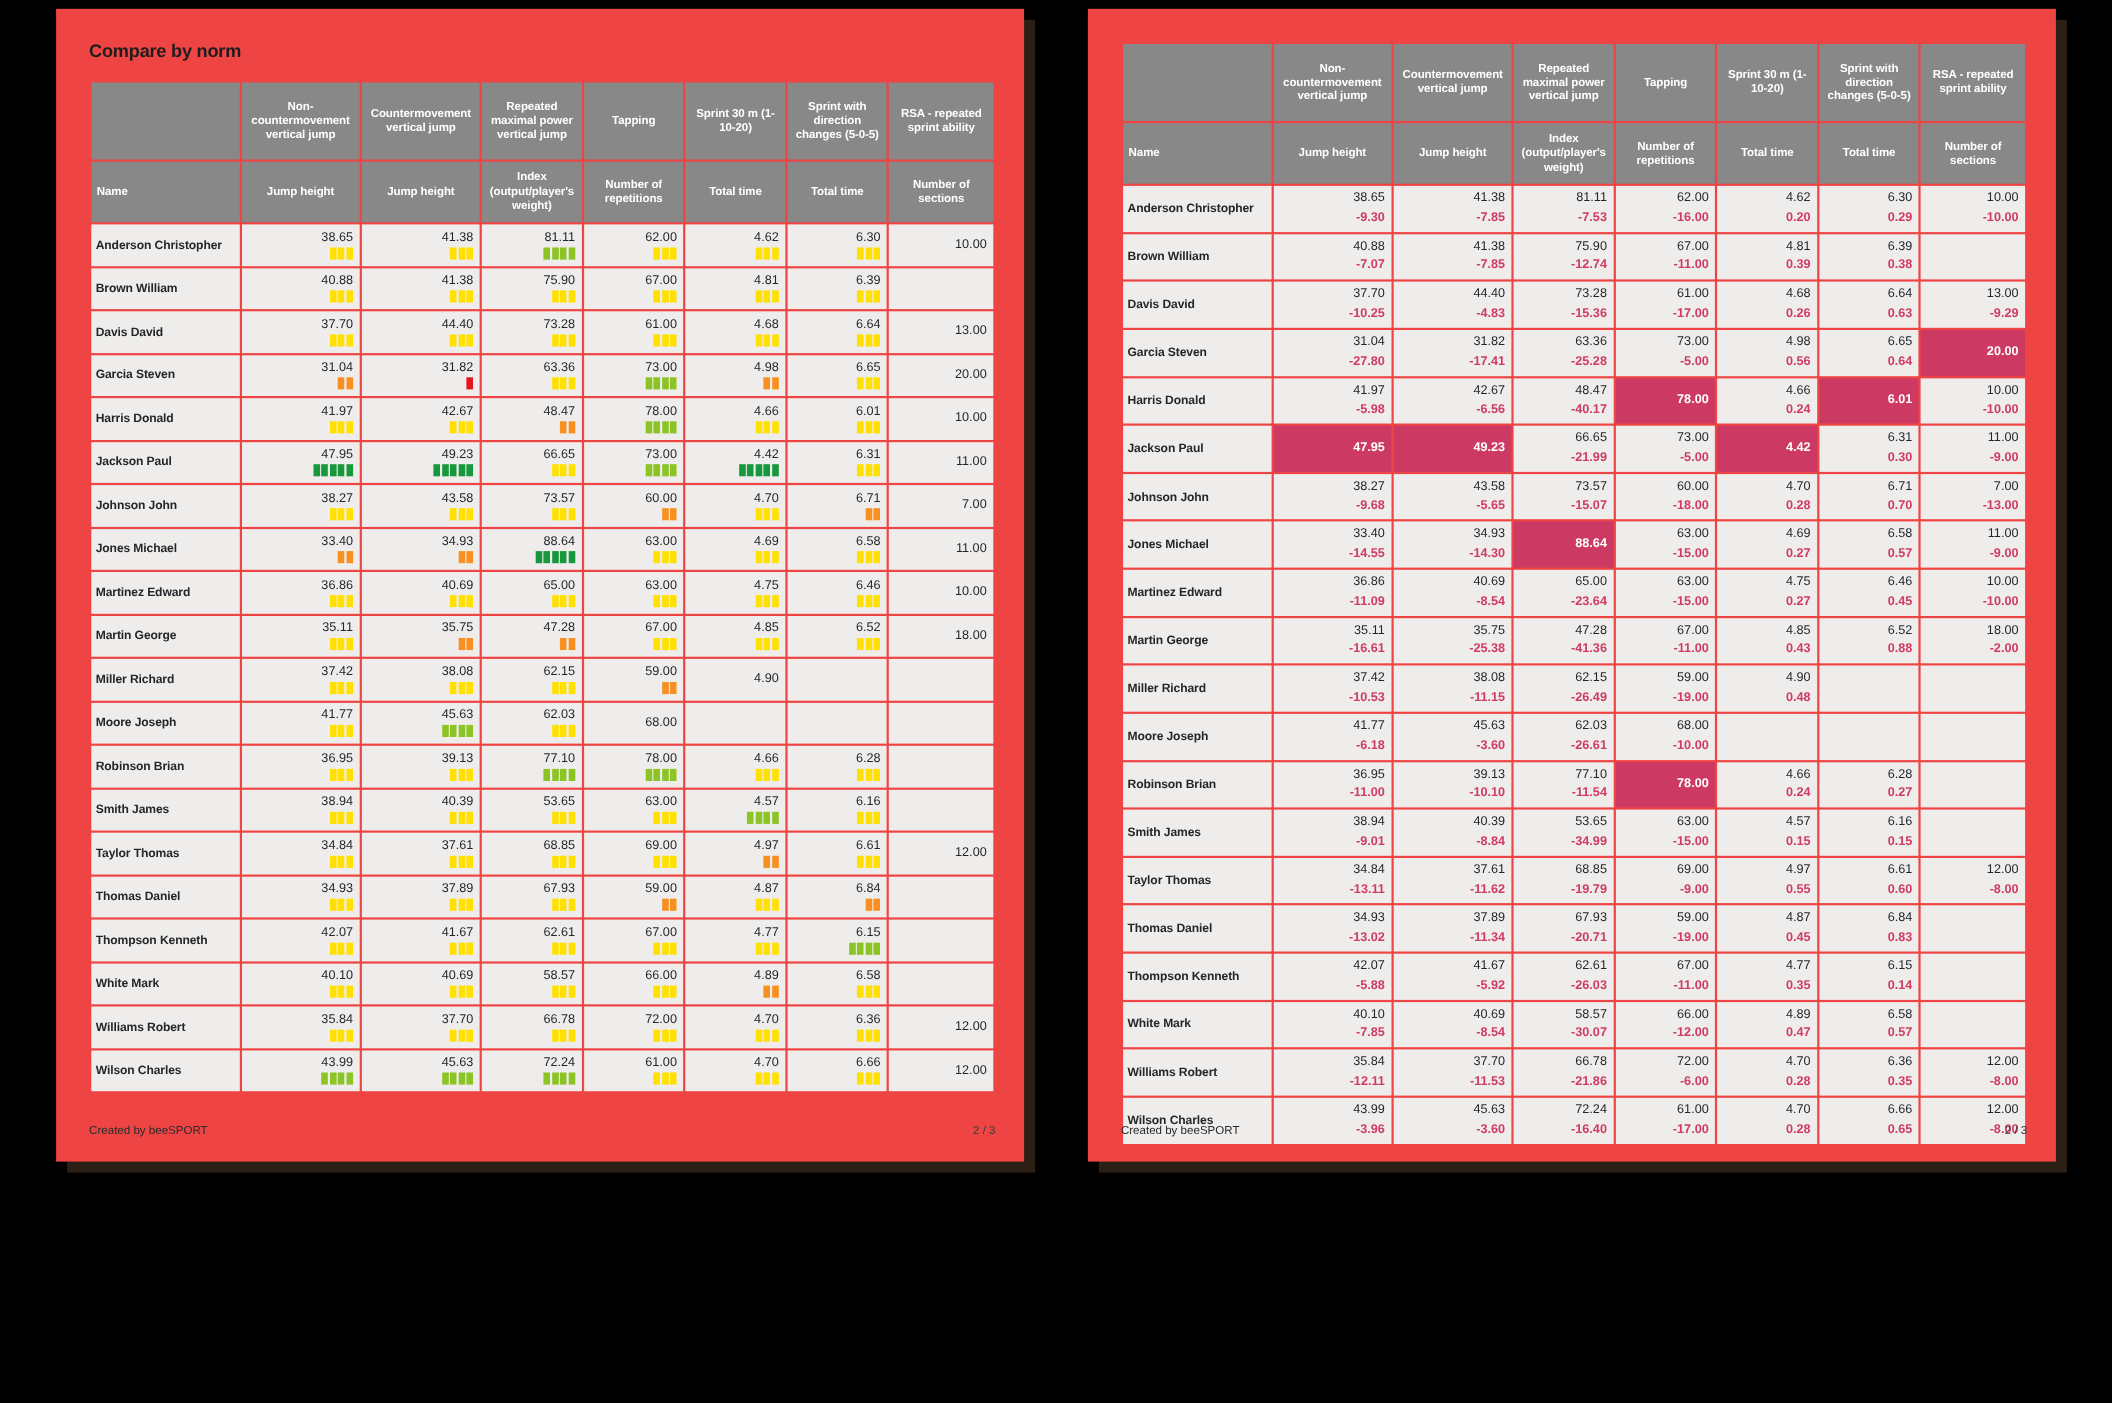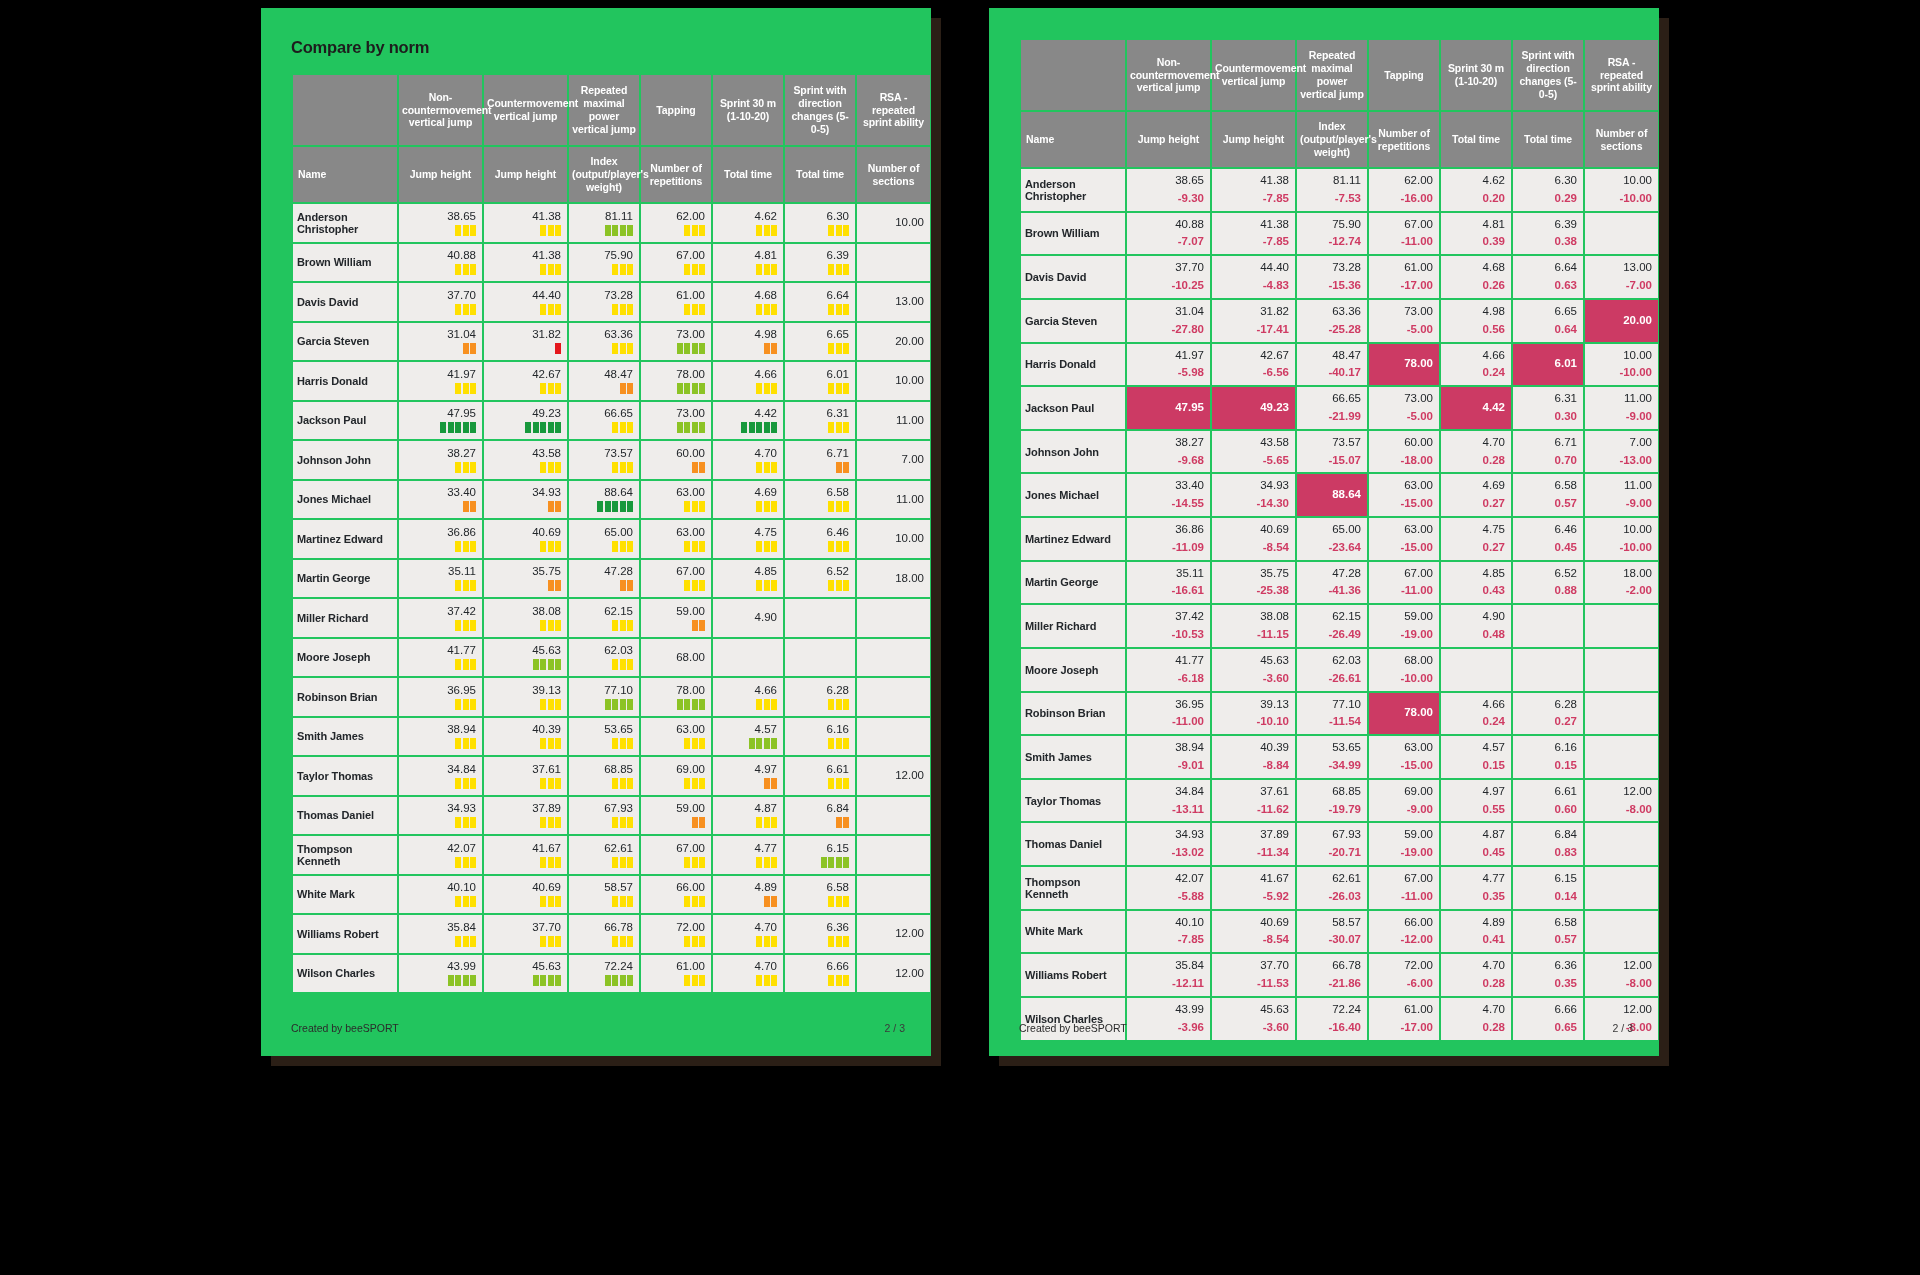--- a/index.html
+++ b/index.html
@@ -13,23 +13,23 @@
     position: relative;
     width: 1920px; height: 1275px;
     background: #000000;
     display: flex;
     gap: 58px;
     padding: 8px 0 0 0;
     justify-content: center;
   }
   .page {
     position: relative;
-    width: 670px;
+    width: 880px;
     height: 1048px;
-    background: #22c55e;
+    background: #ef4444;
     box-shadow: 10px 10px 0 0 #2b1f16, 14px 14px 0 0 #000;
     overflow: hidden;
     flex: 0 0 auto;
   }
   .page-inner {
     position: relative;
     width: 100%; height: 100%;
     padding: 30px 26px 0 30px;
   }
   .page-title {
@@ -1312,21 +1312,21 @@
               <td class="cmpcell">
                 <span class="cnum">4.68</span>
                 <span class="cdel">0.26</span>
               </td>
               <td class="cmpcell">
                 <span class="cnum">6.64</span>
                 <span class="cdel">0.63</span>
               </td>
               <td class="cmpcell">
                 <span class="cnum">13.00</span>
-                <span class="cdel">-7.00</span>
+                <span class="cdel">-9.29</span>
               </td>
             </tr>
             <tr>
               <td class="namecol">Garcia Steven</td>
               <td class="cmpcell">
                 <span class="cnum">31.04</span>
                 <span class="cdel">-27.80</span>
               </td>
               <td class="cmpcell">
                 <span class="cnum">31.82</span>
@@ -1734,21 +1734,21 @@
               <td class="cmpcell">
                 <span class="cnum">58.57</span>
                 <span class="cdel">-30.07</span>
               </td>
               <td class="cmpcell">
                 <span class="cnum">66.00</span>
                 <span class="cdel">-12.00</span>
               </td>
               <td class="cmpcell">
                 <span class="cnum">4.89</span>
-                <span class="cdel">0.41</span>
+                <span class="cdel">0.47</span>
               </td>
               <td class="cmpcell">
                 <span class="cnum">6.58</span>
                 <span class="cdel">0.57</span>
               </td>
               <td class="cmpcell"></td>
             </tr>
             <tr>
               <td class="namecol">Williams Robert</td>
               <td class="cmpcell">

